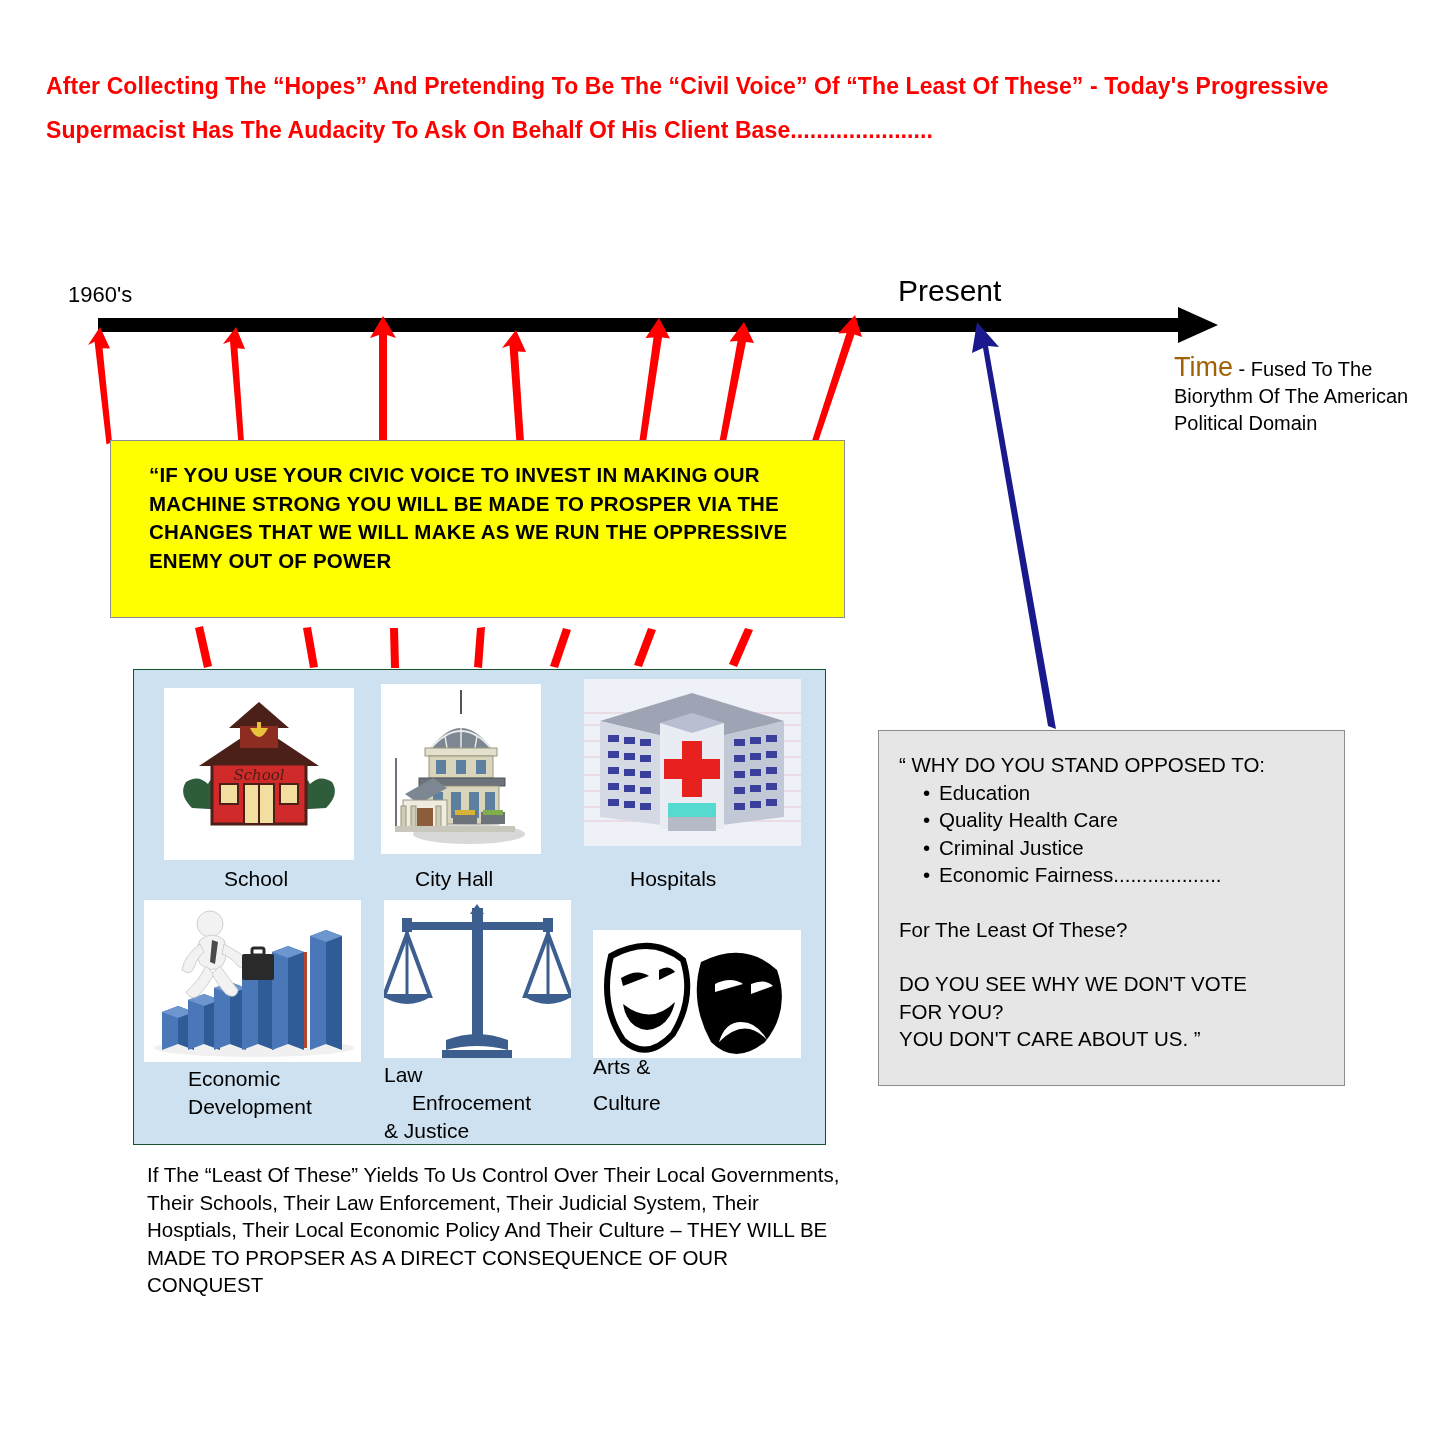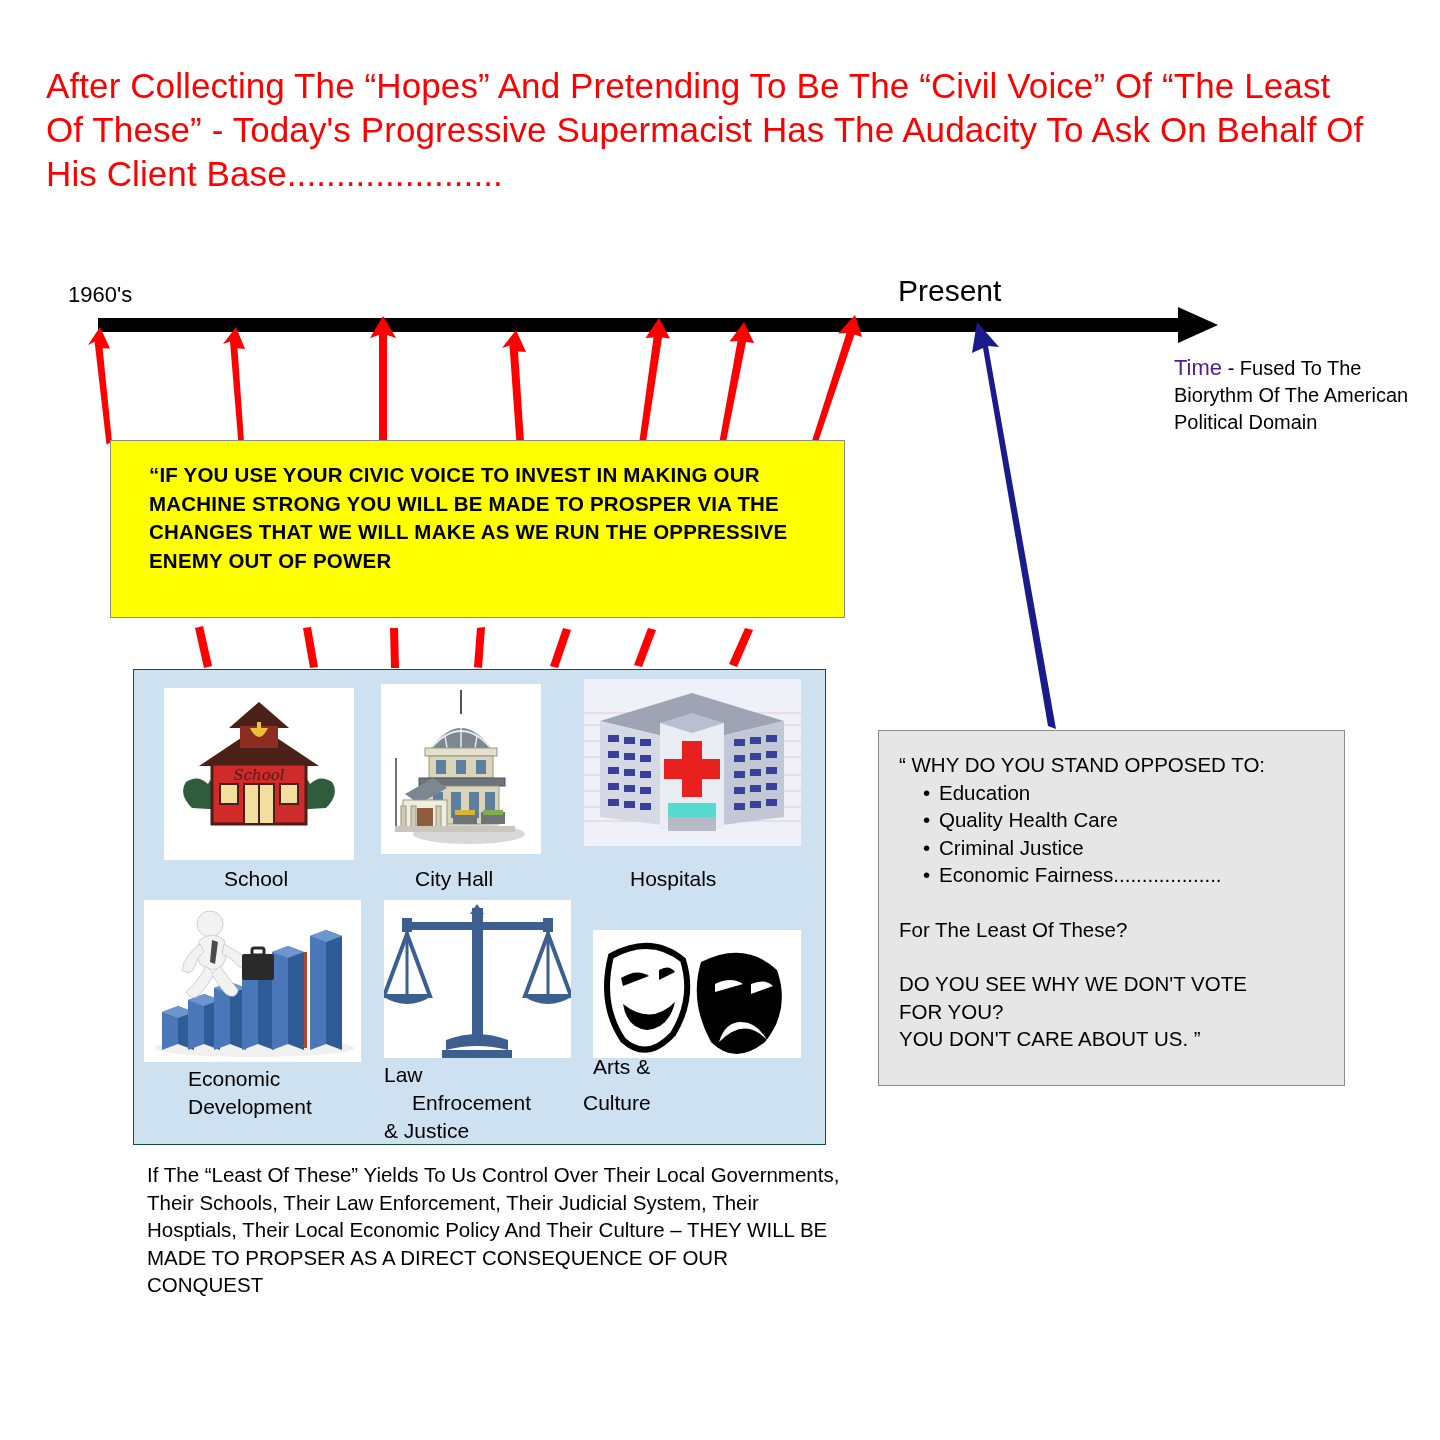--- a/index.html
+++ b/index.html
@@ -9,42 +9,42 @@
     font-family:"Liberation Sans", sans-serif;
     position:relative;
     overflow:hidden;
   }
   #stage{position:absolute;left:0;top:0;width:1440px;height:1440px;}
 
   
   #title{
     position:absolute;left:46px;top:64px;width:1320px;
     color:#fe0000;
-    font-size:35px;
+    font-size:23px;
     line-height:44px;
-    font-weight:400;
+    font-weight:700;
     letter-spacing:0.1px;
   }
 
   
   #label-1960{
     position:absolute;left:68px;top:282px;
     font-size:22px;color:#000;
   }
   #label-present{
     position:absolute;left:898px;top:274px;
     font-size:30px;color:#000;
   }
 
   
   #time-caption{
     position:absolute;left:1174px;top:354px;width:250px;
     font-size:20px;line-height:27px;color:#000;
   }
-  #time-caption .tword{color:#4c1d95;font-size:22px;font-weight:400;}
+  #time-caption .tword{color:#a16207;font-size:27px;font-weight:400;}
 
   
   #yellow-box{
     position:absolute;left:110px;top:440px;width:735px;height:178px;
     background:#ffff00;border:1px solid #8c8c8c;
     box-sizing:border-box;
     padding-left:8px;
   }
   #yellow-box .txt{
     position:absolute;left:38px;top:20px;width:660px;
@@ -339,21 +339,21 @@
         <path d="M28 48 q16 -10 28 -2 l-26 10 z" fill="#000000"></path>
         <path d="M66 40 q10 -6 16 2 l-16 8 z" fill="#000000"></path>
         <path d="M30 74 q28 22 52 -2 q-6 26 -28 28 q-20 -2 -24 -26 z" fill="#000000"></path>
         <path d="M108 32 q44 -22 76 8 q14 40 -12 72 q-30 24 -54 0 q-22 -40 -10 -80 z" fill="#000000"></path>
         <path d="M122 54 q16 -8 28 0 l-28 8 z" fill="#ffffff"></path>
         <path d="M158 54 q14 -6 22 2 l-22 8 z" fill="#ffffff"></path>
         <path d="M126 112 q26 -26 48 -2 q-10 -18 -26 -18 q-16 0 -22 20 z" fill="#ffffff"></path>
       </svg>
     </div>
     <div class="cap" style="left:459px;top:384px;">Arts &amp;</div>
-    <div class="cap" style="left:449px;top:420px;">Culture</div>
+    <div class="cap" style="left:459px;top:420px;">Culture</div>
   </div>
 
   <div id="bottom-para">If The “Least Of These” Yields To Us Control Over Their Local Governments, Their Schools, Their Law Enforcement, Their Judicial System,  Their Hosptials, Their Local Economic Policy And Their Culture – THEY WILL BE MADE TO PROPSER AS A DIRECT CONSEQUENCE OF OUR CONQUEST</div>
 
   <div id="gray-box">
     <div class="g">
       <div>“ WHY DO YOU STAND OPPOSED TO:</div>
       <ul>
         <li>Education</li>
         <li>Quality Health Care</li>

